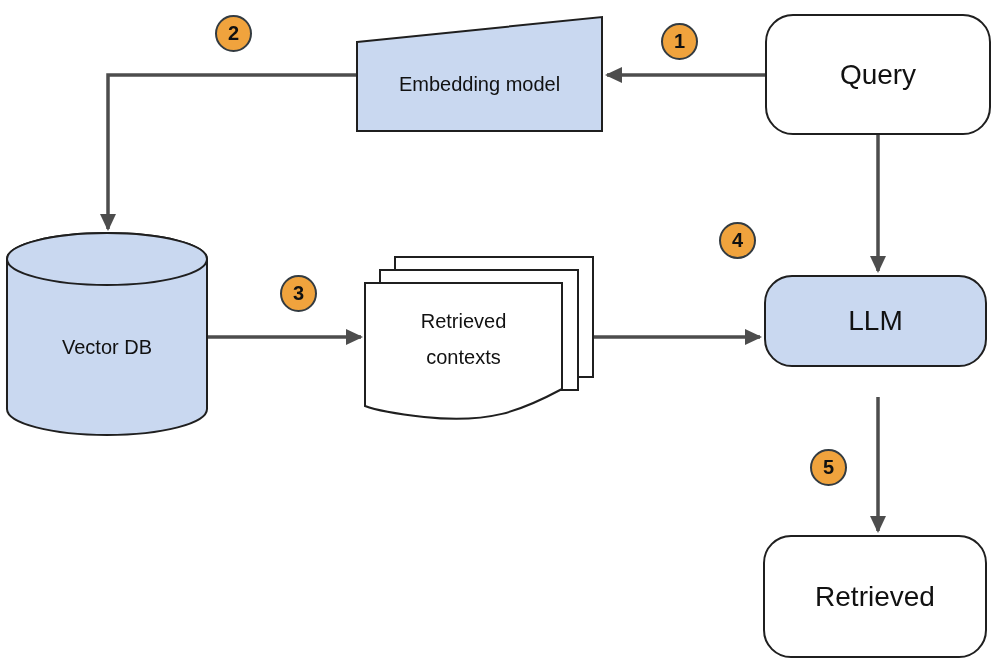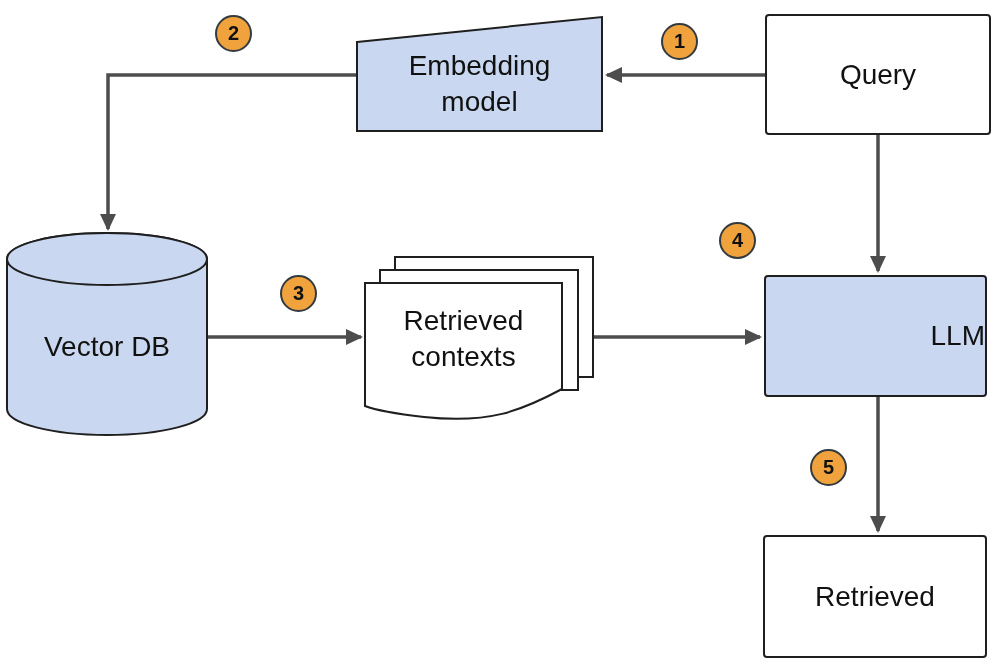--- a/index.html
+++ b/index.html
@@ -42,42 +42,42 @@
   }
   .arrowhead {
     fill: var(--arrow, #4d4d4d);
   }
 
   
   .node-box {
     position: absolute;
     box-sizing: border-box;
     border: 2px solid var(--shape-border, #1f1f1f);
-    border-radius: 4px;
+    border-radius: 28px;
     display: flex;
     align-items: center;
     justify-content: center;
     font-size: 28px;
     line-height: 36px;
     text-align: center;
   }
   .node-white { background: var(--node-fill-white, #ffffff); }
   .node-blue  { background: var(--node-fill-blue, #c9d8f0); }
 
   #node-query    { left: 765px; top: 14px;  width: 226px; height: 121px; }
-  #node-llm      { left: 764px; top: 275px; width: 223px; height: 122px; justify-content: flex-end; }
+  #node-llm      { left: 764px; top: 275px; width: 223px; height: 92px; }
   #node-response { left: 763px; top: 535px; width: 224px; height: 123px; }
 
   
   .shape-label {
     position: absolute;
     display: flex;
     align-items: center;
     justify-content: center;
-    font-size: 28px;
+    font-size: 20px;
     line-height: 36px;
     text-align: center;
     pointer-events: none;
   }
   #label-embedding { left: 357px; top: 38px;  width: 245px; height: 92px; }
   #label-embedding span { max-width: 175px; }
   #label-vectordb  { left: 7px;   top: 259px; width: 200px; height: 176px; }
   #label-contexts  { left: 365px; top: 283px; width: 197px; height: 112px; }
   #label-contexts span { max-width: 150px; }
 

